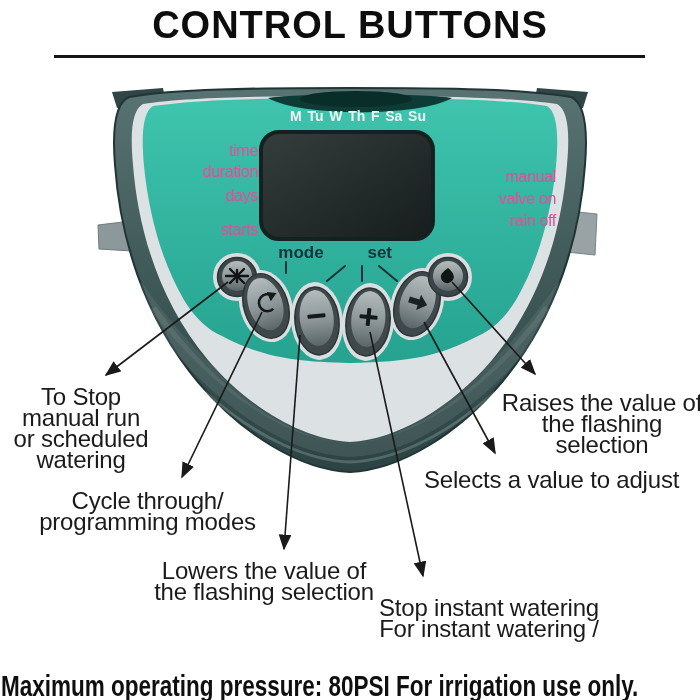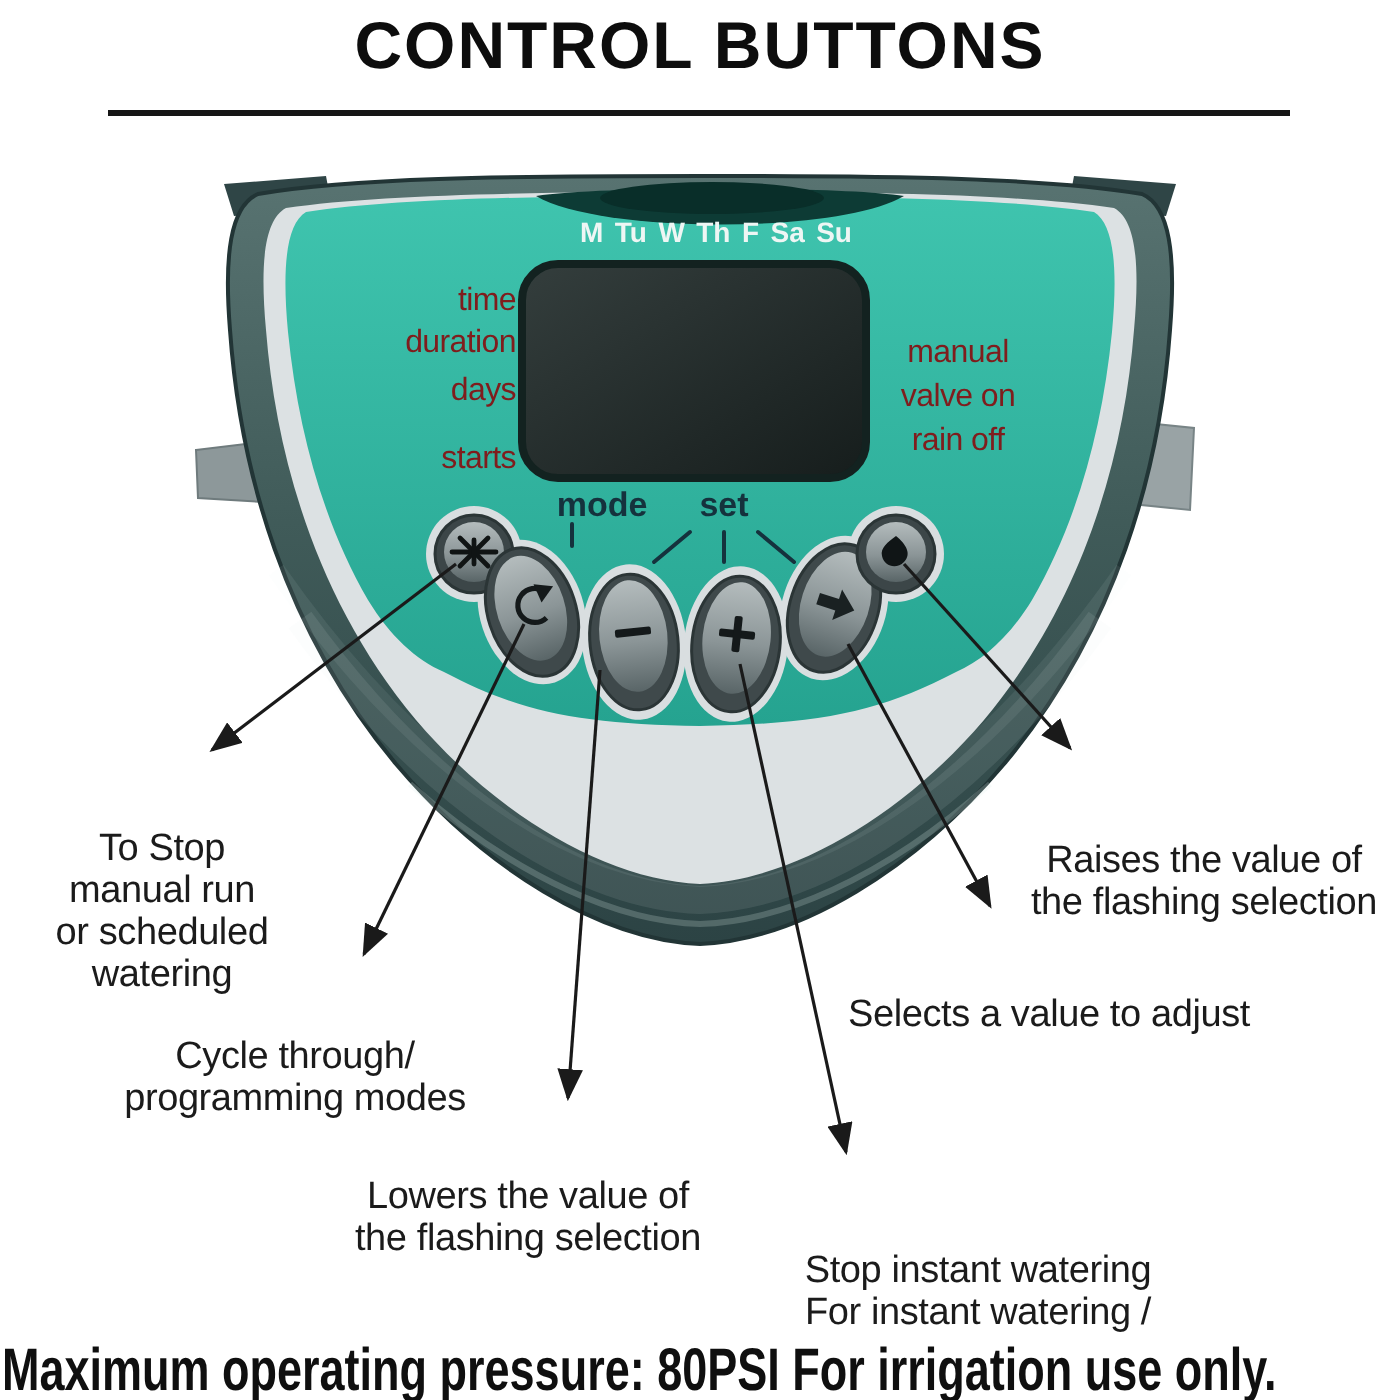--- a/index.html
+++ b/index.html
@@ -1,31 +1,31 @@
 <!DOCTYPE html>
 <html><head>
 <meta charset="utf-8">
 <style>
   html,body{margin:0;padding:0;background:#fff;}
   .stage{position:relative;width:700px;height:700px;overflow:hidden;background:#fff;
          font-family:"Liberation Sans", sans-serif;}
   svg{position:absolute;left:0;top:0;}
   .txt{position:absolute;color:#1b1b1b;}
-  .title{left:0;top:4px;width:700px;text-align:center;font-size:33px;font-weight:700;
+  .title{left:0;top:4px;width:700px;text-align:center;font-size:38px;font-weight:700;
          letter-spacing:1px;color:#0d0d0d;}
   .rule{position:absolute;left:54px;top:55px;width:591px;height:3px;background:#161616;}
   .days{position:absolute;left:290px;top:108px;width:136px;display:flex;
         justify-content:space-between;font-size:14px;font-weight:700;color:#eef6f4;}
-  .devlbl{position:absolute;font-size:16px;color:#7f1d1d;letter-spacing:-0.3px;}
+  .devlbl{position:absolute;font-size:16px;color:#ec4899;letter-spacing:-0.3px;}
   .devlbl.left{left:140px;width:118px;text-align:right;}
-  .devlbl.right{left:419px;width:120px;text-align:center;}
+  .devlbl.right{left:436px;width:120px;text-align:right;}
   .grouplbl{position:absolute;width:60px;text-align:center;font-size:17px;font-weight:600;
             color:#15323d;}
-  .ann{position:absolute;font-size:19px;line-height:21px;letter-spacing:-0.2px;
-       color:#1b1b1b;text-align:center;margin-top:28px;}
+  .ann{position:absolute;font-size:24px;line-height:21px;letter-spacing:-0.2px;
+       color:#1b1b1b;text-align:center;}
   .footer{position:absolute;left:1px;top:669px;font-size:30px;font-weight:700;color:#0f0f0f;
           white-space:nowrap;transform:scaleX(0.75);transform-origin:left top;}
 </style>
 </head>
 <body>
 
 <div class="stage">
 
   <svg width="700" height="700" viewBox="0 0 700 700">
     <defs>
@@ -174,21 +174,21 @@
 
   <div class="txt devlbl left" style="top:142px;">time</div>
   <div class="txt devlbl left" style="top:163px;">duration</div>
   <div class="txt devlbl left" style="top:187px;">days</div>
   <div class="txt devlbl left" style="top:221px;">starts</div>
   <div class="txt devlbl right" style="top:168px;">manual</div>
   <div class="txt devlbl right" style="top:190px;">valve on</div>
   <div class="txt devlbl right" style="top:212px;">rain off</div>
 
   <div class="grouplbl" style="left:271px;top:243px;">mode</div>
-  <div class="grouplbl" style="left:332px;top:243px;">set</div>
+  <div class="grouplbl" style="left:332px;top:243px;text-align:right;">set</div>
 
   <div class="ann" style="left:0;top:386px;width:162px;">
     <div>To Stop</div>
     <div>manual run</div>
     <div>or scheduled</div>
     <div>watering</div>
   </div>
 
   <div class="ann" style="left:25px;top:490px;width:245px;">
     <div>Cycle through/</div>

